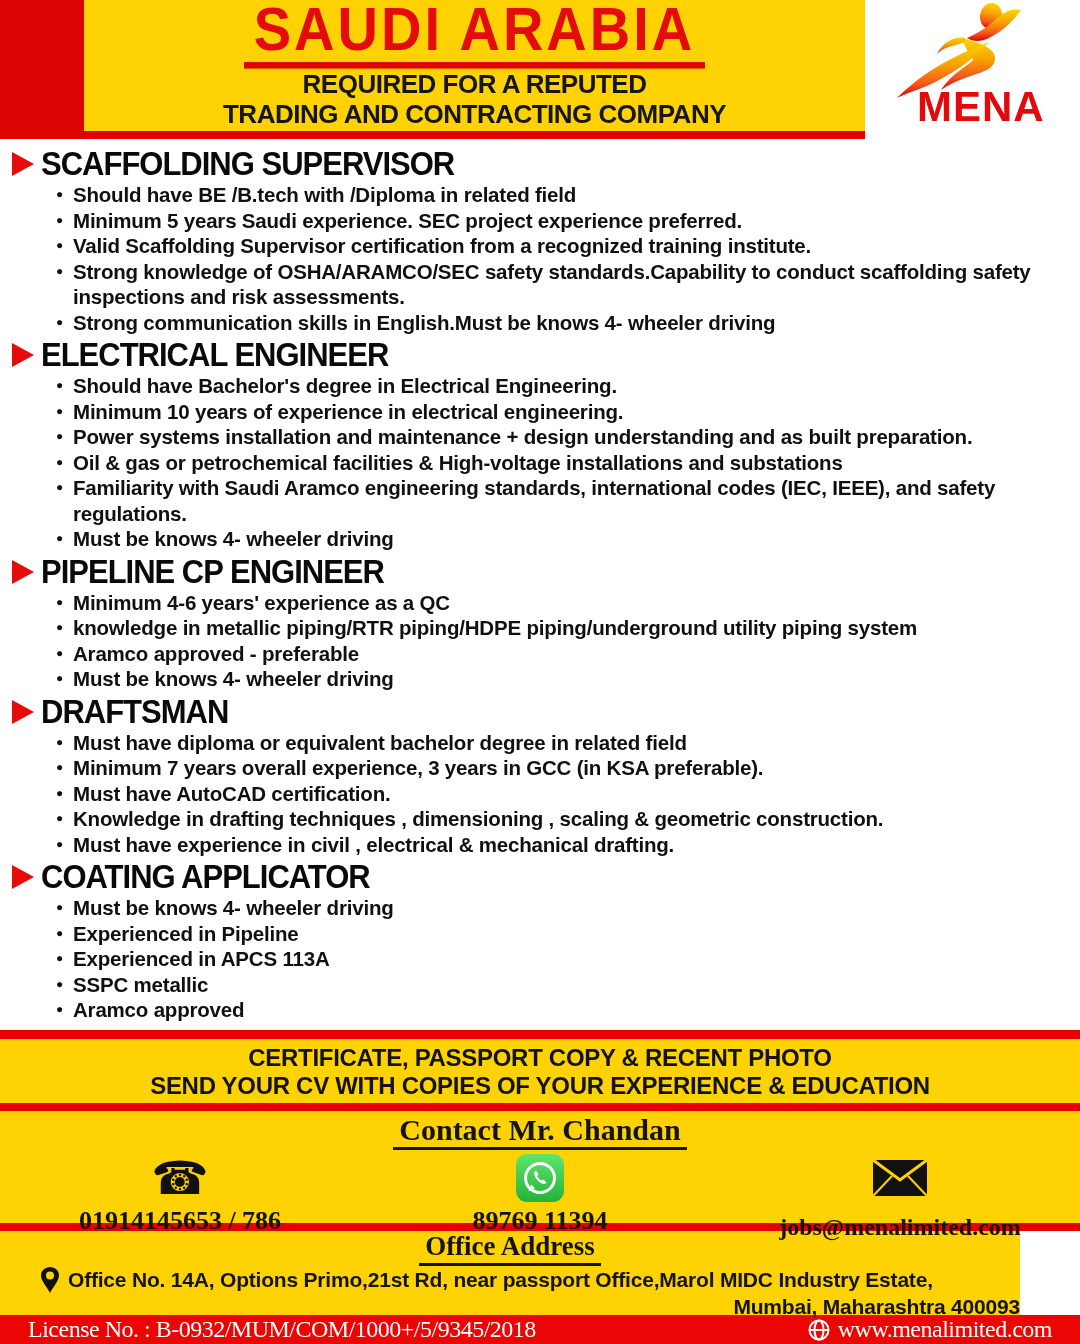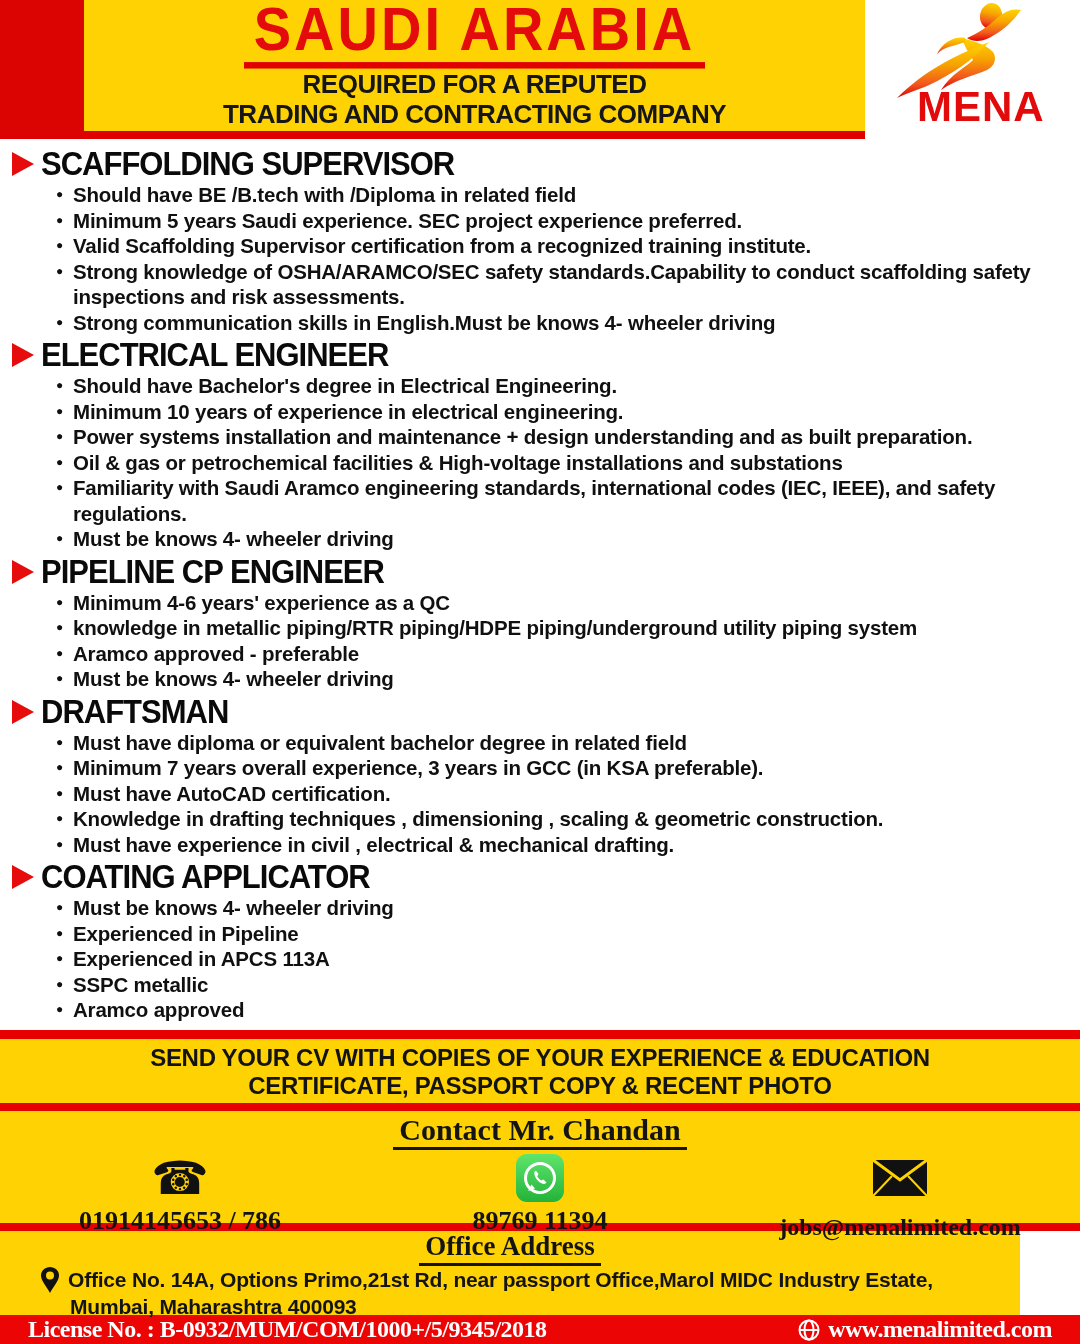--- a/index.html
+++ b/index.html
@@ -55,33 +55,33 @@
   }
   .contact-heading { font-size:30px; margin-top:2px; }
   .contact-cols { display:flex; width:1080px; margin-top:2px; }
   .contact-col { flex:1 1 0; display:flex; flex-direction:column; align-items:center; }
   .icon-slot { height:52px; display:flex; align-items:center; justify-content:center; }
   .phone-glyph { font-family:"DejaVu Sans", sans-serif; font-size:46px; line-height:52px; color:#111; }
   .contact-value { font-family:"Liberation Serif", serif; font-weight:bold; font-size:26px; color:#131313; margin-top:2px; }
   .contact-value.email { font-size:24px; margin-top:10px; }
   .office-band { width:1020px; height:84px; background:#ffd203; text-align:center; }
   .office-heading { font-size:27px; margin-top:1px; }
-  .office-lines { text-align:left; padding-left:40px; margin-top:0; }
+  .office-lines { text-align:right; padding-left:40px; margin-top:0; }
   .office-line1 { display:flex; align-items:center; gap:8px; }
   .office-line1 span, .office-line2 {
     font-size:21px; font-weight:bold; color:#141414; letter-spacing:-0.2px; line-height:25px;
   }
   .office-line2 { padding-left:30px; }
   
   .footer {
     width:1080px; height:29px; background:#ec0505; display:flex; align-items:center;
     justify-content:space-between; padding:0 28px;
   }
   .footer .license, .footer .website {
-    font-family:"Liberation Serif", serif; font-weight:bold; font-size:24px; color:#ffffff; letter-spacing:-0.5px;
+    font-family:"Liberation Serif", serif; font-weight:normal; font-size:24px; color:#ffffff; letter-spacing:-0.5px;
   }
   .footer-right { display:flex; align-items:center; gap:8px; }
 </style>
 </head>
 <body>
 
 <div class="poster">
 
   <div class="header">
     <div class="header-red-strip"></div>
@@ -168,22 +168,22 @@
       <li>Must be knows 4- wheeler driving</li>
       <li>Experienced in Pipeline</li>
       <li>Experienced in APCS 113A</li>
       <li>SSPC metallic</li>
       <li>Aramco approved</li>
     </ul>
   </div>
 
   <div class="red-line rl-a"></div>
   <div class="cv-band">
+    <div>CERTIFICATE, PASSPORT COPY &amp; RECENT PHOTO</div>
     <div>SEND YOUR CV WITH COPIES OF YOUR EXPERIENCE &amp; EDUCATION</div>
-    <div>CERTIFICATE, PASSPORT COPY &amp; RECENT PHOTO</div>
   </div>
   <div class="red-line rl-b"></div>
 
   <div class="contact-band">
     <span class="serif-heading contact-heading">Contact Mr. Chandan</span>
     <div class="contact-cols">
       <div class="contact-col">
         <div class="icon-slot">
             <span class="phone-glyph">☎</span>
           </div>

